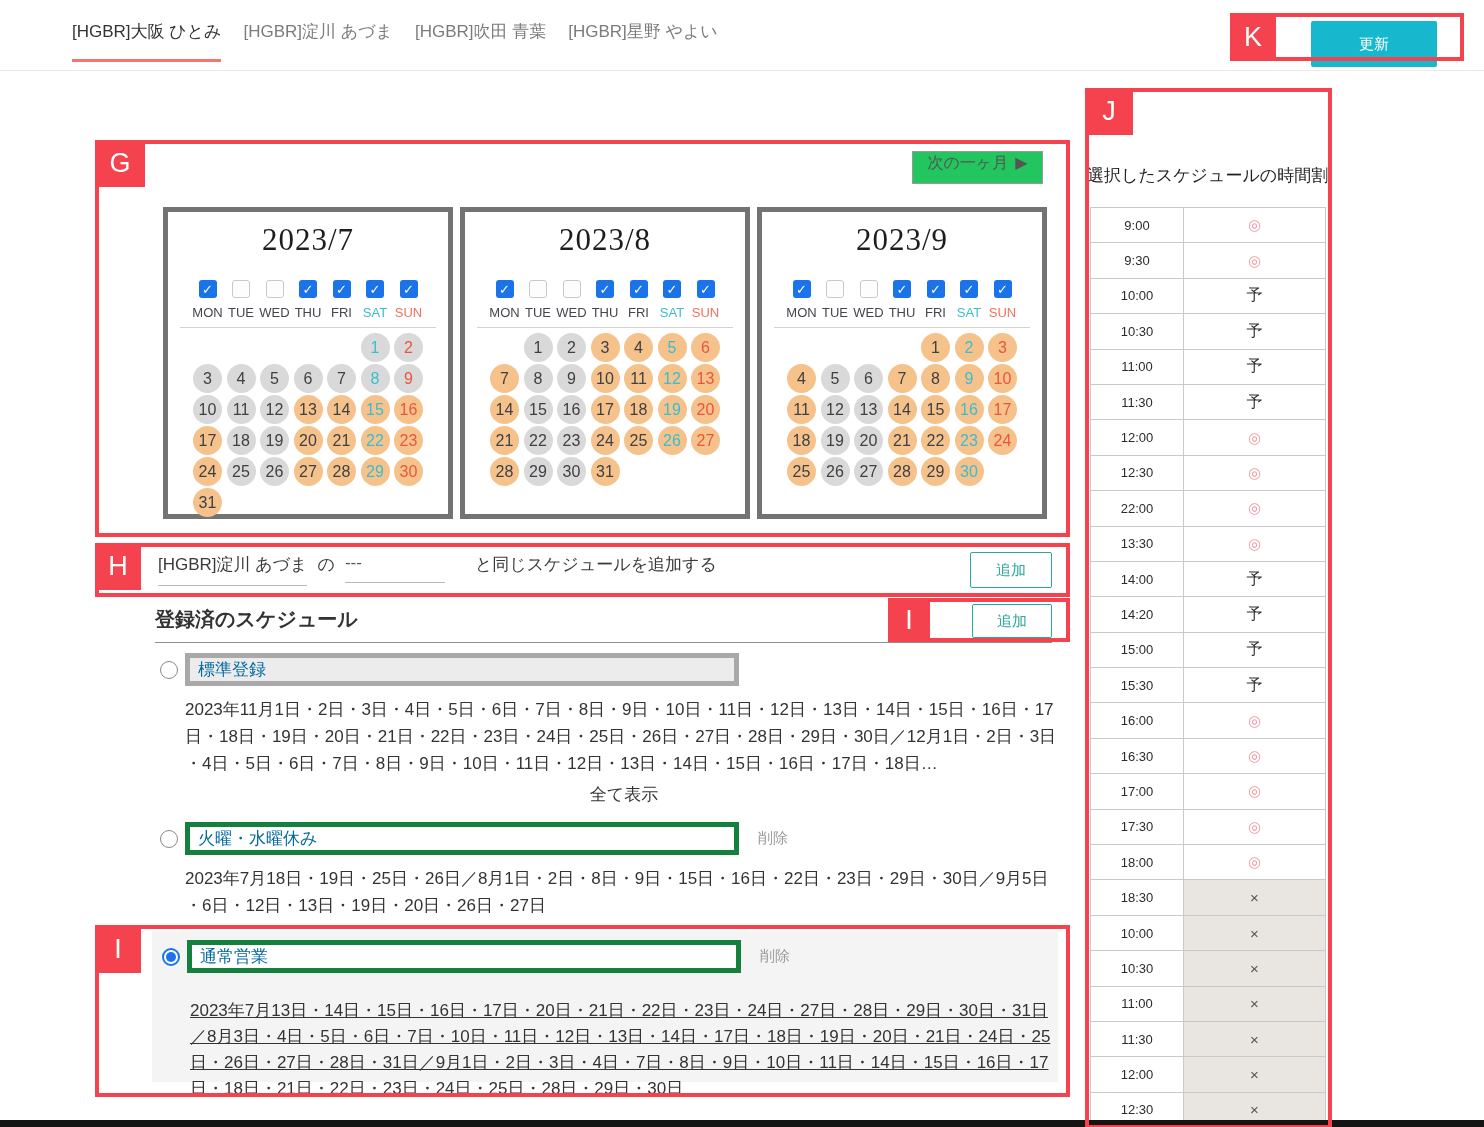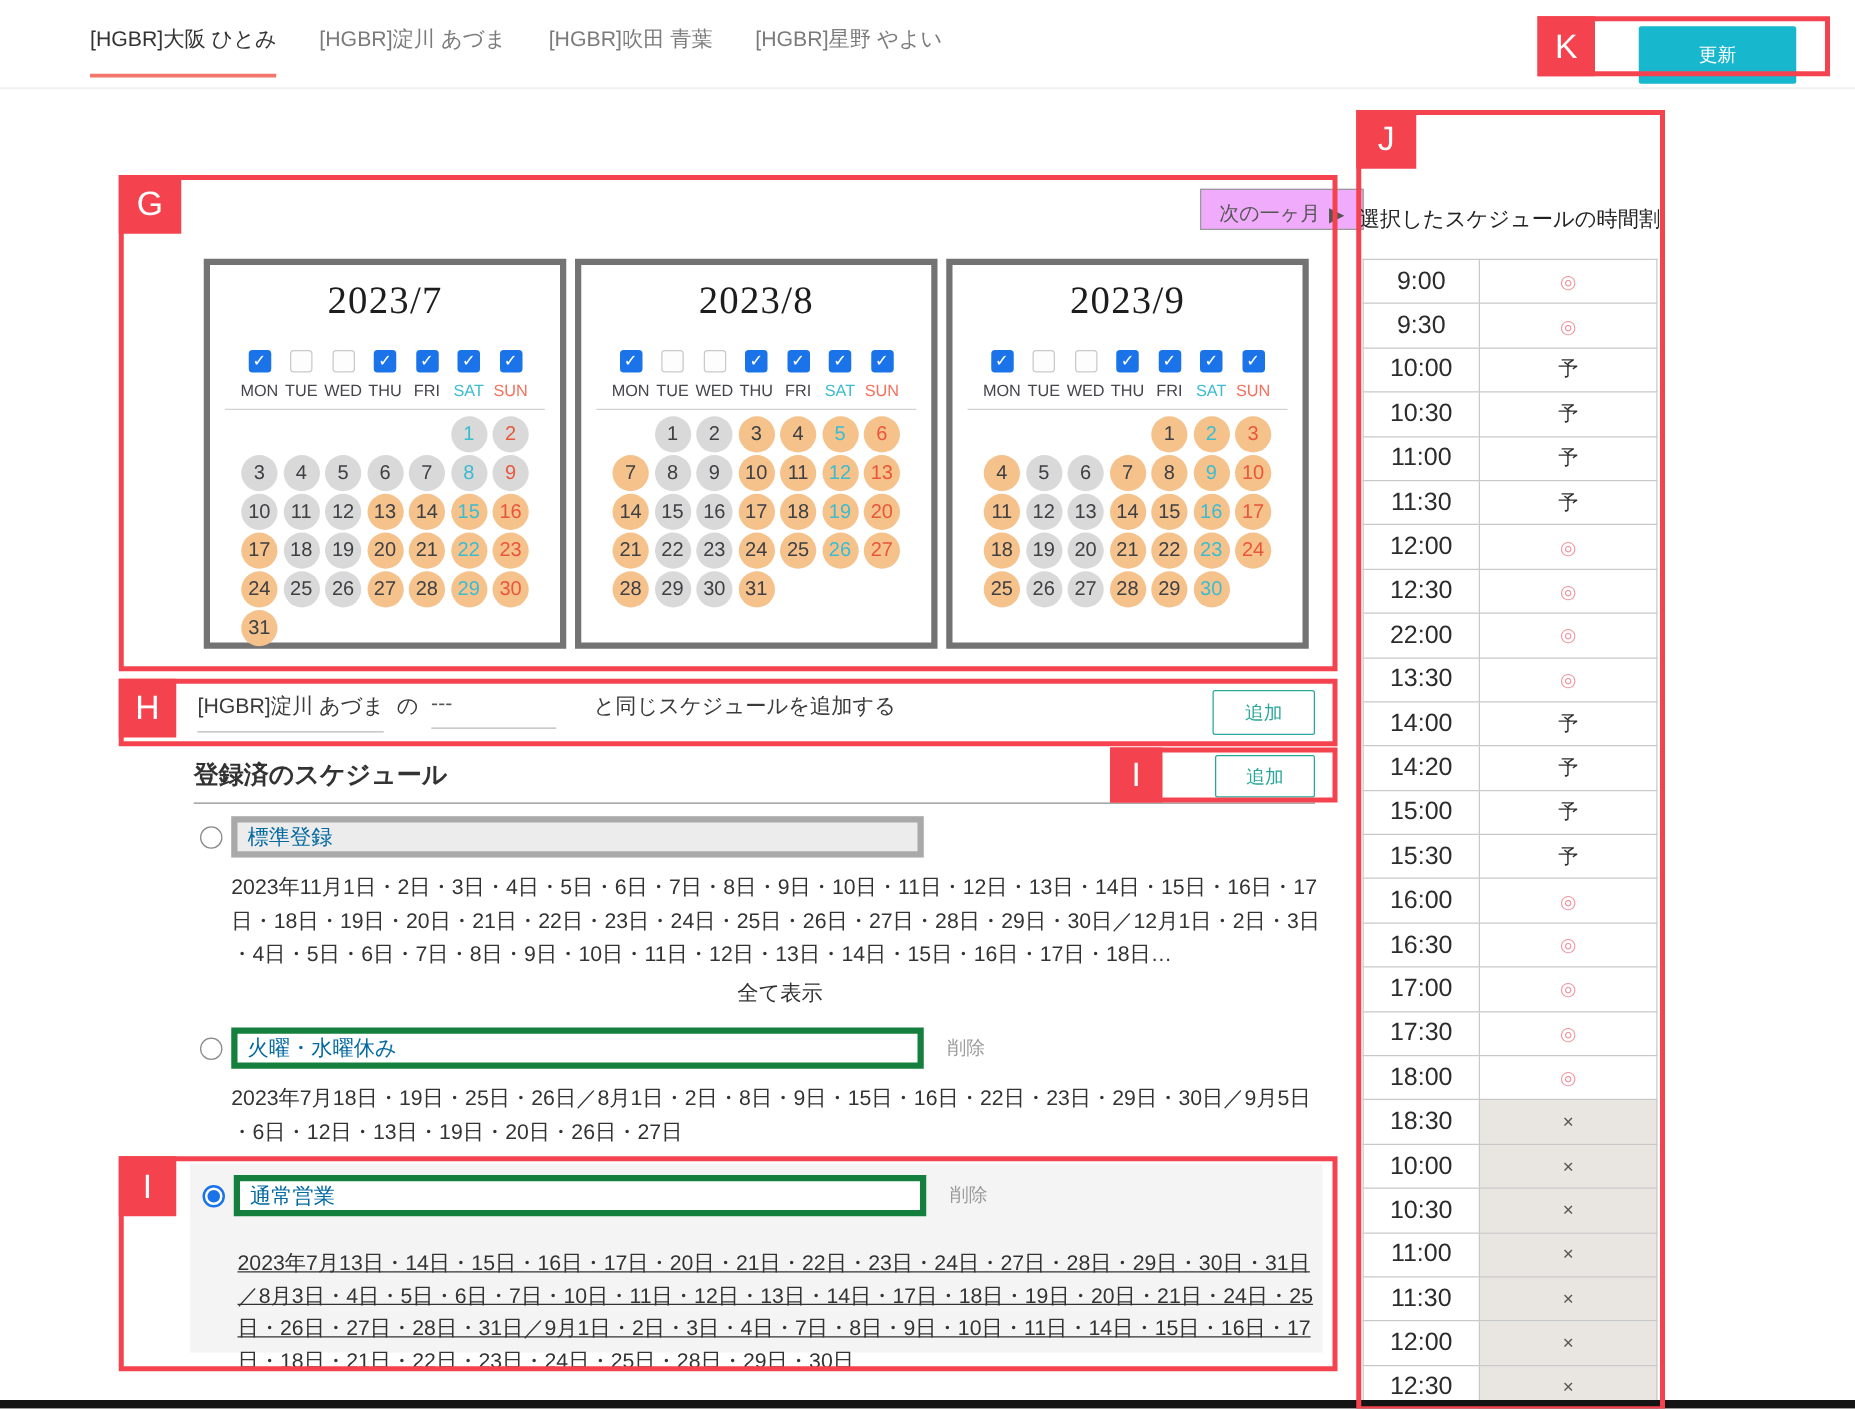--- a/index.html
+++ b/index.html
@@ -1,32 +1,32 @@
 <!DOCTYPE html>
 <html style="--annotation_red: #f4434e; --primary_button: #17b7cd; --tab_underline: #f4756b; --checkbox_blue: #1a73e8; --sat_color: #3bbcd0; --sun_color: #f4705c; --sun_day_color: #e8573d; --day_gray: #d9d9d9; --day_orange: #f6c28b; --teal: #2aa79b; --mark_pink: #f2939f; --closed_bg: #e9e5e1;"><head>
 <meta charset="utf-8">
 <style>
   html,body{margin:0;padding:0;background:#fff;}
   .page{position:relative;width:1484px;height:1127px;background:#fff;overflow:hidden;
         font-family:"Liberation Sans","DejaVu Sans",sans-serif;color:#333;}
 
   
-  .tab-bar{position:absolute;left:72px;top:20px;display:flex;gap:34px;}
+  .tab-bar{position:absolute;left:72px;top:20px;display:flex;gap:22px;}
   .tab{font-size:17px;color:#7b7b7b;padding-bottom:16px;white-space:nowrap;cursor:pointer;}
   .tab.active{color:#333;border-bottom:3px solid var(--tab_underline);}
   .tabs-divider{position:absolute;left:0;top:70px;width:1484px;height:1px;background:#e9e9e9;}
 
   .update-btn{position:absolute;left:1311px;top:21px;width:126px;height:46px;
     background:var(--primary_button);color:#fff;font-size:15px;border:none;
     display:flex;align-items:center;justify-content:center;cursor:pointer;border-radius:2px;}
 
   
-  .next-btn{position:absolute;left:912px;top:151px;width:131px;height:33px;background:#f0abfc;
-    border:1px solid #999;color:#555;font-size:16px;display:flex;align-items:flex-end;
-    justify-content:center;gap:7px;cursor:pointer;margin-left:48px;}
+  .next-btn{position:absolute;left:912px;top:151px;width:131px;height:33px;background:#22c55e;
+    border:1px solid #999;color:#555;font-size:16px;display:flex;align-items:flex-start;
+    justify-content:center;gap:7px;cursor:pointer;}
   .calendars{position:absolute;left:163px;top:207px;display:flex;gap:7px;}
   .cal{width:290px;height:312px;border:5px solid #737373;box-sizing:border-box;background:#fff;}
   .cal-title{font-family:"Liberation Serif","DejaVu Serif",serif;font-size:31px;color:#1d1d1d;
     text-align:center;margin-top:10px;letter-spacing:1px;}
   .cal-grid{display:grid;grid-template-columns:repeat(7,33.5px);justify-content:center;}
   .cbrow{margin-top:20px;grid-auto-rows:22px;}
   .cell{display:flex;align-items:center;justify-content:center;}
   .cb{width:18px;height:18px;border-radius:3px;box-sizing:border-box;cursor:pointer;}
   .cb.on{background:var(--checkbox_blue);color:#fff;font-size:13px;font-weight:bold;
     display:flex;align-items:center;justify-content:center;}
@@ -75,21 +75,21 @@
   .dates{margin-left:30px;margin-top:10px;width:878px;font-size:17px;line-height:27px;color:#333;
     overflow-wrap:anywhere;line-break:anywhere;}
   #sched-3 .dates{line-height:26px;margin-top:25px;width:868px;text-decoration:underline;}
   .show-all{text-align:center;font-size:17px;color:#333;margin-top:6px;width:878px;
     margin-left:30px;cursor:pointer;}
 
   
   .tt-heading{position:absolute;left:1087px;top:152px;font-size:17px;color:#222;white-space:nowrap;margin-top:12px;}
   .tt{position:absolute;left:1090px;top:207px;border-collapse:collapse;background:#fff;}
   .tt td{border:1px solid #c9c9c9;height:34.4px;text-align:center;padding:0;}
-  .t-time{width:92px;font-size:20px;color:#2b2b2b;}
+  .t-time{width:92px;font-size:13px;color:#2b2b2b;}
   .t-mark{width:141px;font-size:16px;color:#2f2f2f;}
   td.mark-circle{color:var(--mark_pink);font-size:15px;}
   td.mark-closed{background:var(--closed_bg);color:#555;font-size:15px;}
 
   .bottom-line{position:absolute;left:0;top:1120px;width:1484px;height:7px;background:#141414;}
 
   
   .ann{position:absolute;border:4px solid var(--annotation_red);box-sizing:border-box;
     z-index:20;pointer-events:none;}
   .ann-label{position:absolute;background:var(--annotation_red);color:#fff;font-size:27px;

